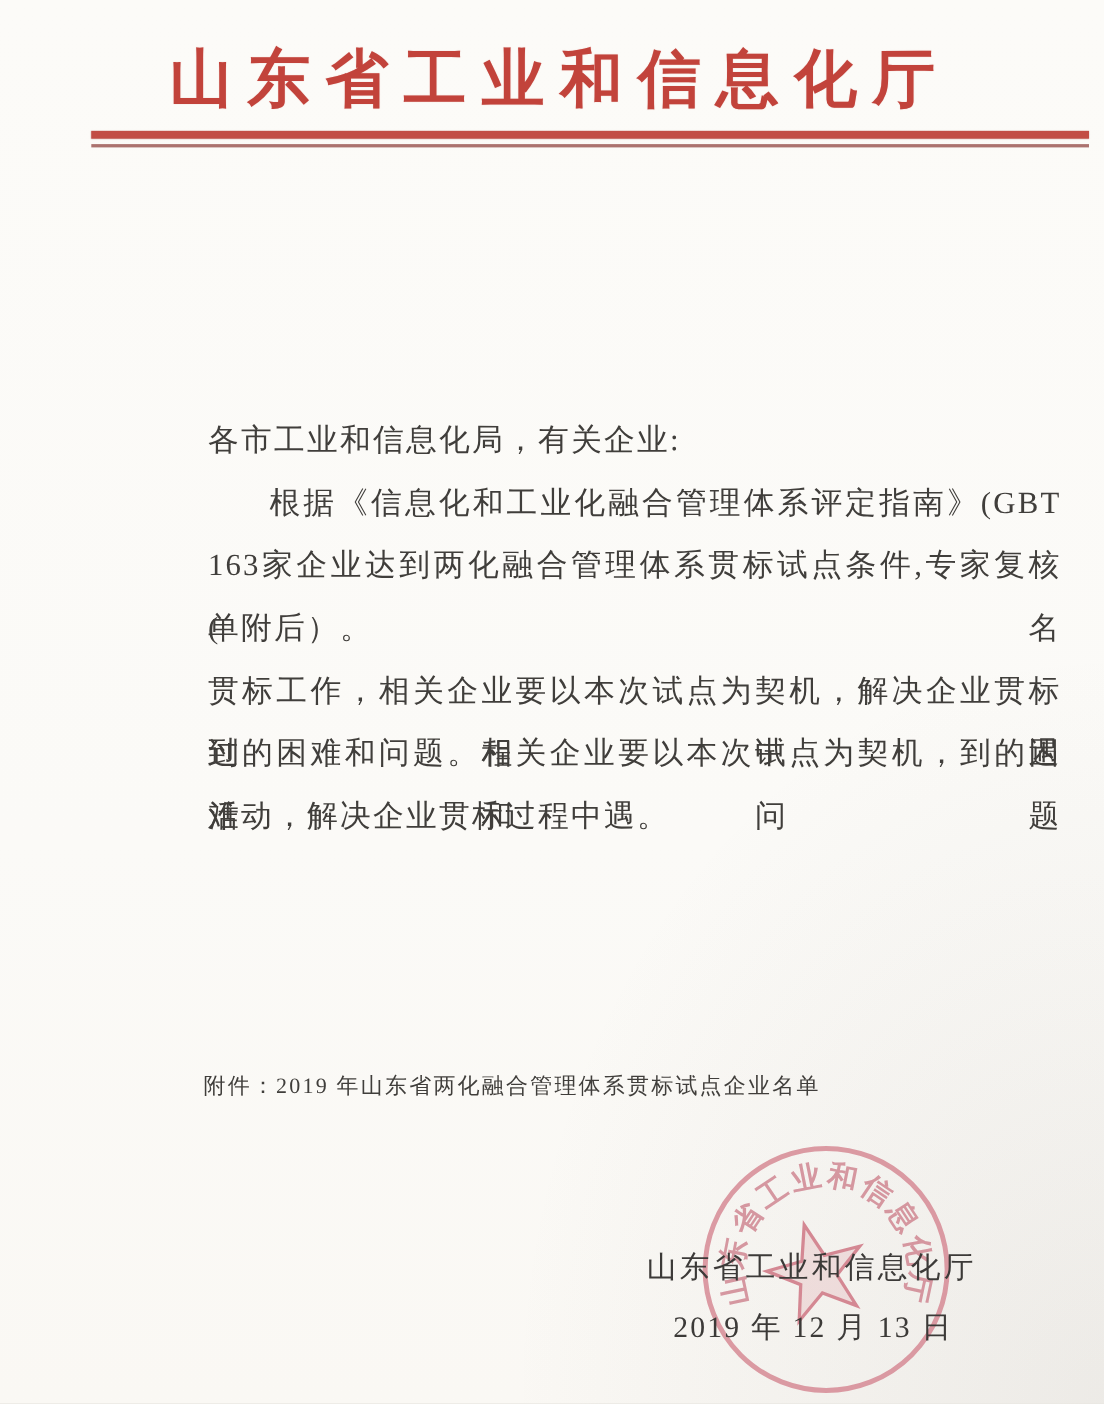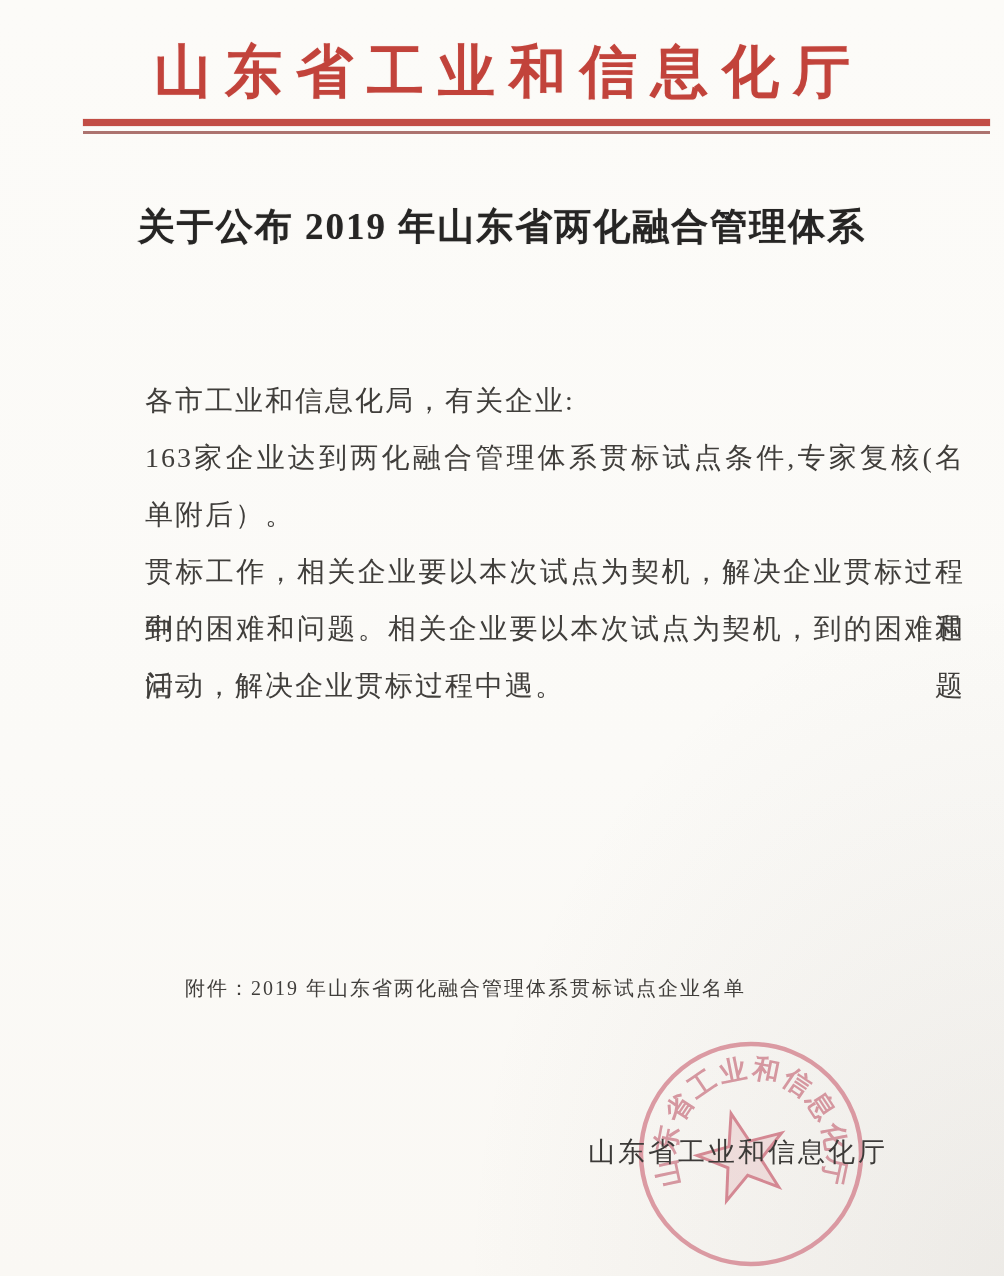--- a/index.html
+++ b/index.html
@@ -61,20 +61,21 @@
     position: absolute;
     top: 372px; left: 145px; width: 820px;
   }
   .line {
     font-size: 28px;
     line-height: 57px;
     height: 57px;
     letter-spacing: 2px;
     color: #403e3b;
     white-space: nowrap;
+    margin-left: 44px;
   }
   .line.just {
     white-space: normal;
     text-align: justify;
     text-align-last: justify;
     text-justify: inter-character;
   }
   .line.ind { text-indent: 2em; }
 
   .attachment {
@@ -120,25 +121,25 @@
 </head>
 <body>
 
 <div class="page">
 
   <div class="masthead">山东省工业和信息化厅</div>
   <div class="rule-thick"></div>
   <div class="rule-thin"></div>
 
   <div class="doc-title">
-    <div>关于公布 2019 年山东省两化融合管理体系</div>
   </div>
 
   <div class="doc-body">
     <div class="line">各市工业和信息化局，有关企业:</div>
+    <div class="line just ind">根据《信息化和工业化融合管理体系评定指南》(GBT</div>
     <div class="line just">163家企业达到两化融合管理体系贯标试点条件,专家复核(名</div>
     <div class="line">单附后）。</div>
     <div class="line just">贯标工作，相关企业要以本次试点为契机，解决企业贯标过程中遇</div>
     <div class="line just">到的困难和问题。相关企业要以本次试点为契机，到的困难和问题</div>
     <div class="line">活动，解决企业贯标过程中遇。</div>
   </div>
 
   <div class="attachment">附件：2019 年山东省两化融合管理体系贯标试点企业名单</div>
 
   <svg class="seal" viewBox="0 0 300 300" xmlns="http://www.w3.org/2000/svg">
@@ -148,14 +149,15 @@
     <circle cx="150" cy="152" r="110" fill="none" stroke="#d58792" stroke-width="4.5" opacity="0.9"></circle>
     <g transform="translate(142,156) rotate(-15)" fill="rgba(214,130,140,0.22)" stroke="#d2808c" stroke-width="3" stroke-linejoin="miter">
       <polygon points="0,-46 10.6,-14.6 43.7,-14.2 17.1,5.6 27.0,37.2 0,18 -27.0,37.2 -17.1,5.6 -43.7,-14.2 -10.6,-14.6"></polygon>
     </g>
     <text font-size="27" fill="#cf8490" letter-spacing="3" font-family="Liberation Serif, serif" font-weight="700" opacity="0.9">
       <textPath href="#sealArc" startOffset="50%" text-anchor="middle">山东省工业和信息化厅</textPath>
     </text>
   </svg>
 
   <div class="sig-org">山东省工业和信息化厅</div>
+  <div class="sig-date">2019 年 12 月 13 日</div>
 
 </div>
 
 </body></html>

